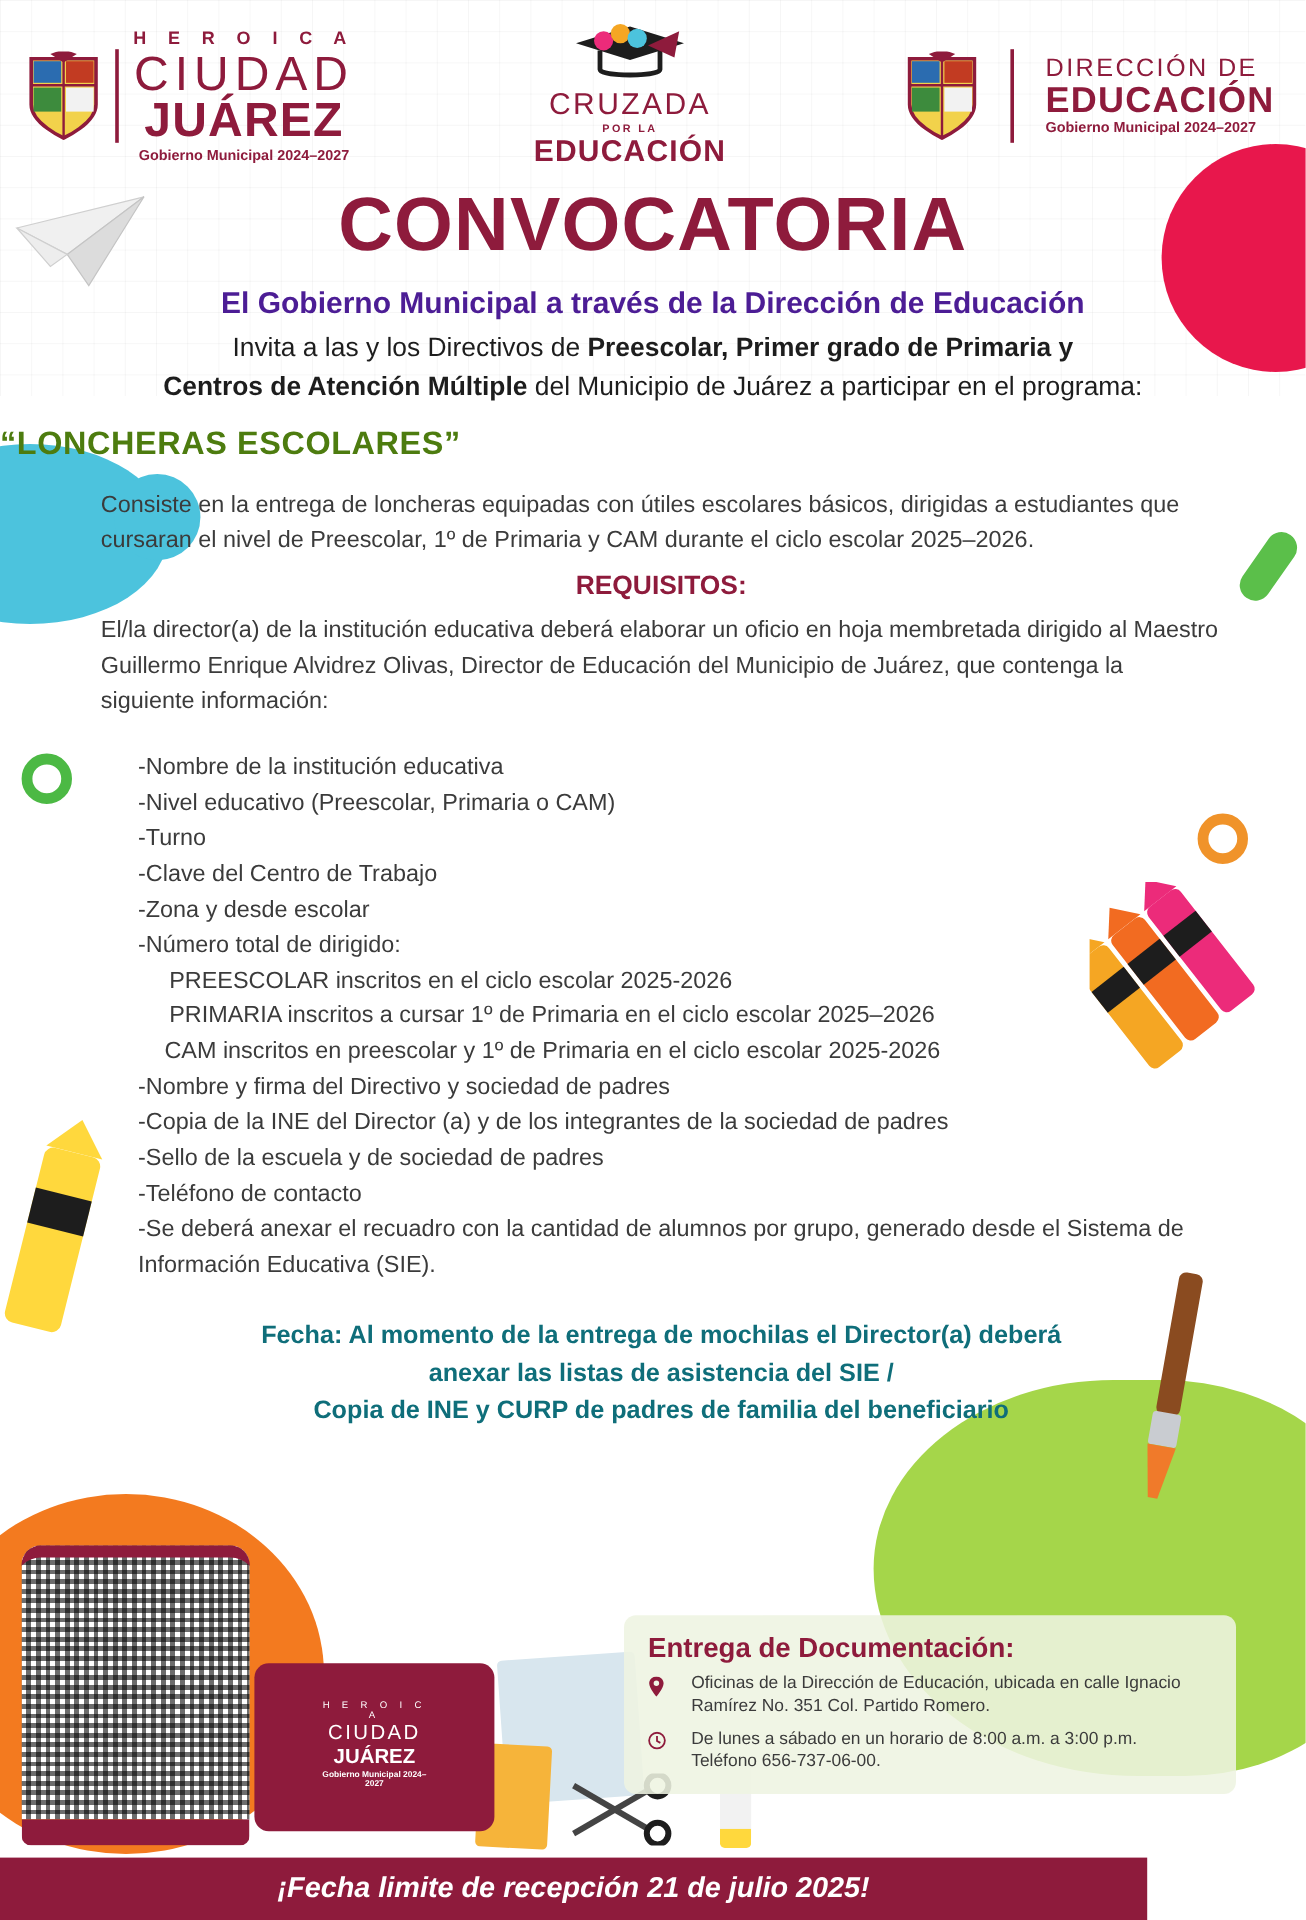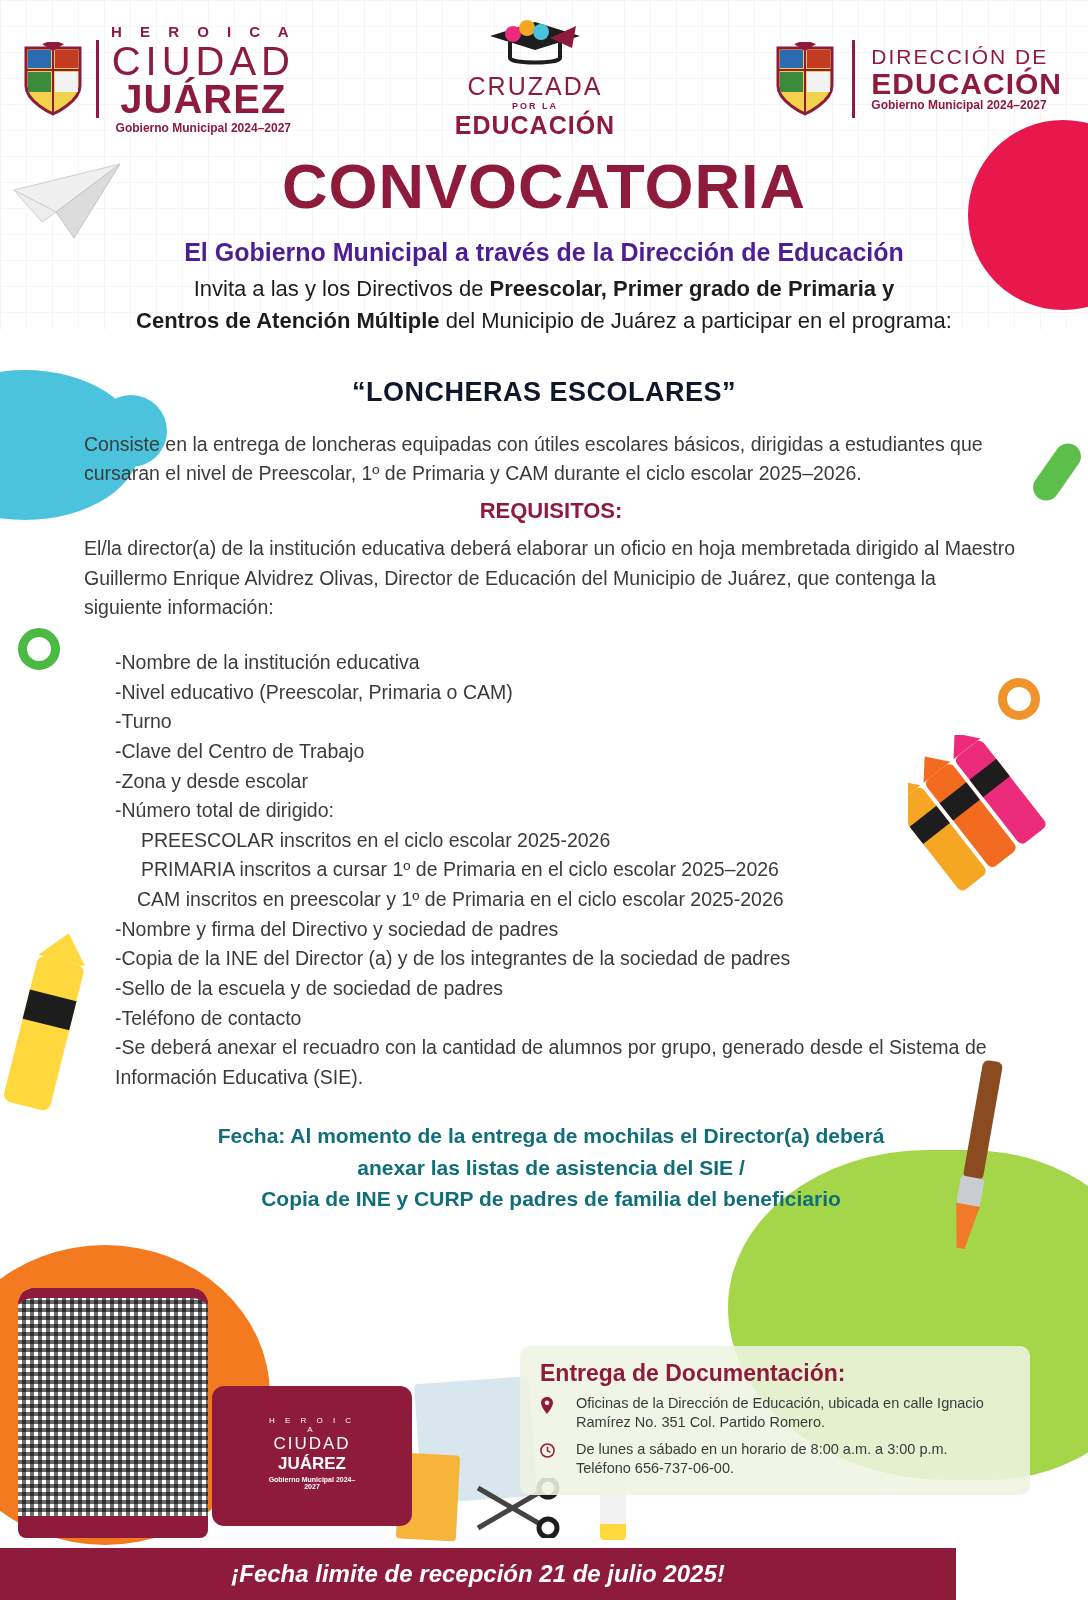--- a/index.html
+++ b/index.html
@@ -100,21 +100,21 @@
     text-align: center;
   }
 
   .brand-center { text-align: center; }
   .cruzada {
     font-size: 25px; color: #8e1b3c; font-weight: 400; letter-spacing: 2px;
   }
   .porla { font-size: 9px; color: #8e1b3c; font-weight: 700; letter-spacing: 2px; }
   .educacion-c { font-size: 25px; color: #8e1b3c; font-weight: 800; letter-spacing: 1px; }
 
-  .brand-right { display: flex; align-items: center; gap: 16px; }
+  .brand-right { display: flex; align-items: center; gap: 26px; }
   .dir-txt { line-height: 1.05; }
   .dir-1 { font-size: 21px; letter-spacing: 2px; color: #8e1b3c; }
   .dir-2 { font-size: 30px; font-weight: 800; color: #8e1b3c; letter-spacing: 1px; }
   .dir-3 { font-size: 12px; font-weight: 700; color: #8e1b3c; }
 
   
   .title {
     position: relative; z-index: 6;
     text-align: center;
     font-size: 63px; font-weight: 800; color: #8e1b3c;
@@ -127,22 +127,22 @@
     margin-top: 16px;
   }
   .subtitle-2 {
     position: relative; z-index: 6;
     text-align: center; font-size: 22px; color: #1d1d1d; margin-top: 6px;
     line-height: 1.45; padding: 0 26px;
   }
   .subtitle-2 b { font-weight: 700; }
   .program-name {
     position: relative; z-index: 6;
-    text-align: center; font-size: 27px; font-weight: 800; color: #0f172a;
-    margin-top: 40px; letter-spacing: .5px;
+    text-align: left; font-size: 27px; font-weight: 800; color: #4d7c0f;
+    margin-top: 16px; letter-spacing: .5px;
   }
 
   
   .content { position: relative; z-index: 6; padding: 0 70px 0 84px; }
   .para {
     font-size: 19.5px; line-height: 1.5; color: #3b3b3b; margin-top: 22px;
   }
   .requisitos {
     text-align: center; font-size: 22px; font-weight: 800; color: #8e1b3c;
     margin-top: 10px;

